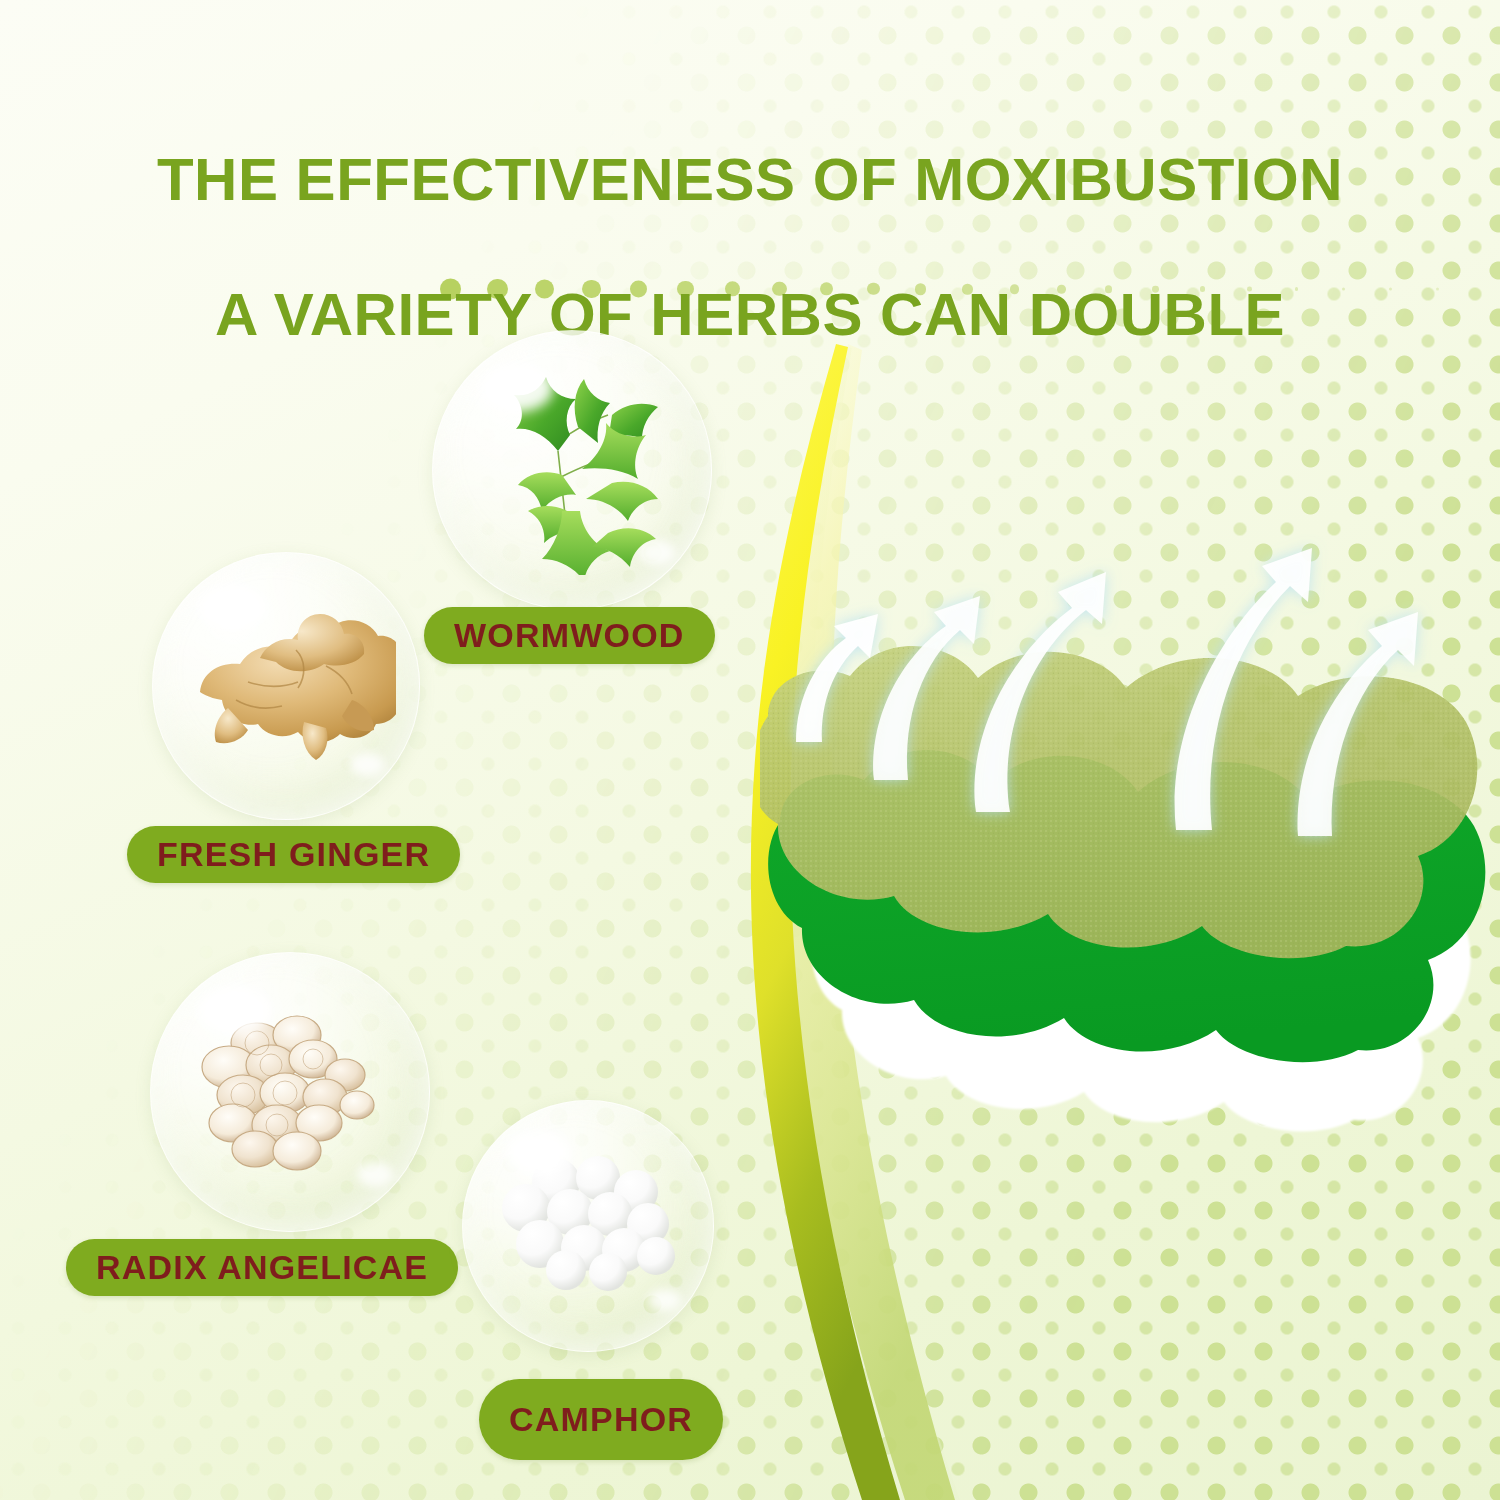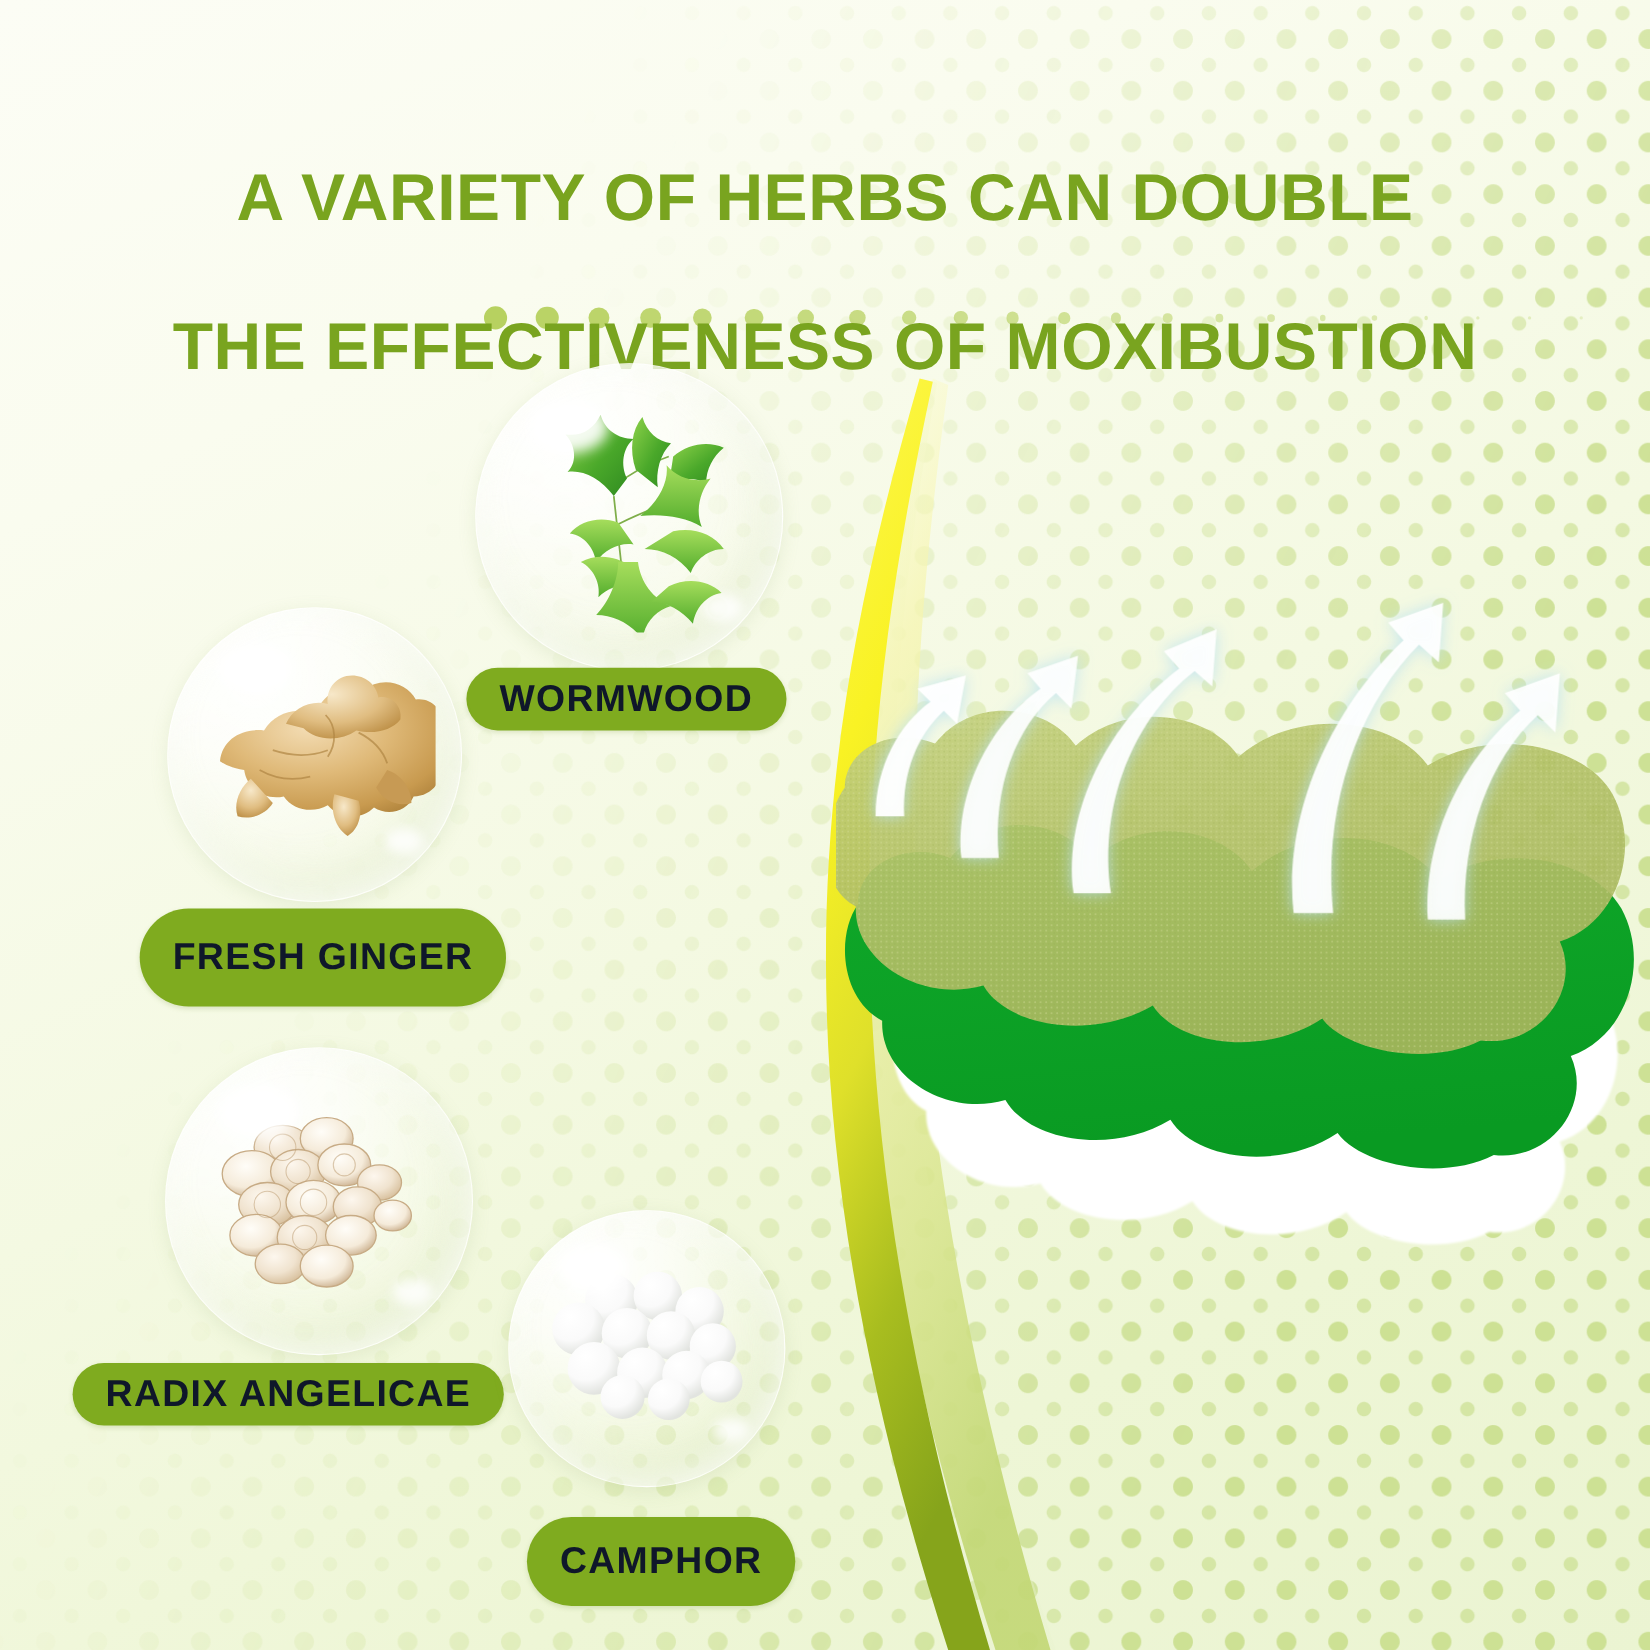--- a/index.html
+++ b/index.html
@@ -61,21 +61,21 @@
   }
   .bubble::before{
     content:"";position:absolute;right:13%;bottom:16%;width:13%;height:9%;
     border-radius:50%;background:rgba(255,255,255,.8);filter:blur(5px);
   }
   .bubble .art{position:absolute;inset:0;display:flex;align-items:center;justify-content:center;}
 
   
   .pill{
     position:absolute;display:inline-flex;align-items:center;justify-content:center;
-    background:#7fab1f;color:#0f172a;border-radius:999px;
+    background:#7fab1f;color:#7f1d1d;border-radius:999px;
     font-weight:bold;letter-spacing:1.2px;white-space:nowrap;
     box-shadow:0 2px 5px rgba(120,150,60,.22);
     text-transform:uppercase;
   }
 
   
   .product{position:absolute;left:760px;top:530px;width:760px;height:640px;}
   .product svg{position:absolute;left:0;top:0;}
 </style>
 </head>
@@ -106,22 +106,22 @@
       <i style="left: 712.125px; width: 6.75px; height: 6.75px; background: rgb(183, 209, 96); opacity: 0.475;"></i>
       <i style="left: 759.6px; width: 5.8px; height: 5.8px; background: rgb(183, 209, 96); opacity: 0.44;"></i>
       <i style="left: 807.075px; width: 4.85px; height: 4.85px; background: rgb(183, 209, 96); opacity: 0.405;"></i>
       <i style="left: 854.55px; width: 3.9px; height: 3.9px; background: rgb(183, 209, 96); opacity: 0.37;"></i>
       <i style="left: 902px; width: 3px; height: 3px; background: rgb(183, 209, 96); opacity: 0.335;"></i>
       <i style="left: 949px; width: 3px; height: 3px; background: rgb(183, 209, 96); opacity: 0.3;"></i>
       <i style="left: 996px; width: 3px; height: 3px; background: rgb(183, 209, 96); opacity: 0.265;"></i>
     </div>
 
   <div class="headline">
+    <span class="l">THE EFFECTIVENESS OF MOXIBUSTION</span>
     <span class="l">A VARIETY OF HERBS CAN DOUBLE</span>
-    <span class="l">THE EFFECTIVENESS OF MOXIBUSTION</span>
   </div>
 
   <svg class="sweep" viewBox="0 0 1500 1500">
     <defs>
       <linearGradient id="sweepg" x1="0" y1="0" x2="0.25" y2="1">
         <stop offset="0%" stop-color="#fdf98a" stop-opacity="0"></stop>
         <stop offset="8%" stop-color="#fcf646"></stop>
         <stop offset="30%" stop-color="#f9f224"></stop>
         <stop offset="55%" stop-color="#dfe02a"></stop>
         <stop offset="78%" stop-color="#a8bd1f"></stop>
@@ -203,21 +203,21 @@
         <path d="M176,104 c12,4 22,16 22,30 c-12,4 -26,-2 -32,-14 z" fill="#c79a54"></path>
         <g stroke="#b08644" stroke-width="1.6" fill="none" opacity=".7">
           <path d="M72,86 c18,6 34,6 50,0"></path>
             <path d="M120,54 c10,10 10,26 2,38"></path>
           <path d="M150,70 c12,6 22,16 26,28"></path>
             <path d="M60,104 c14,8 30,10 46,6"></path>
         </g>
       </svg>
     </div>
   </div>
-  <div class="pill" style="left:127px;top:826px;height:57px;padding:16px 30px;font-size:34px;">FRESH GINGER</div>
+  <div class="pill" style="left:127px;top:826px;height:57px;padding:0 30px;font-size:34px;">FRESH GINGER</div>
 
   <div class="bubble" style="left:150px;top:952px;width:278px;height:278px;">
     <div class="art">
       <svg width="210" height="190" viewBox="0 0 210 190">
         <defs>
           <radialGradient id="slg" cx="38%" cy="32%" r="70%">
             <stop offset="0%" stop-color="#fdf7ee"></stop>
               <stop offset="60%" stop-color="#f0e3cf"></stop>
               <stop offset="100%" stop-color="#d9c2a0"></stop>
           </radialGradient>

